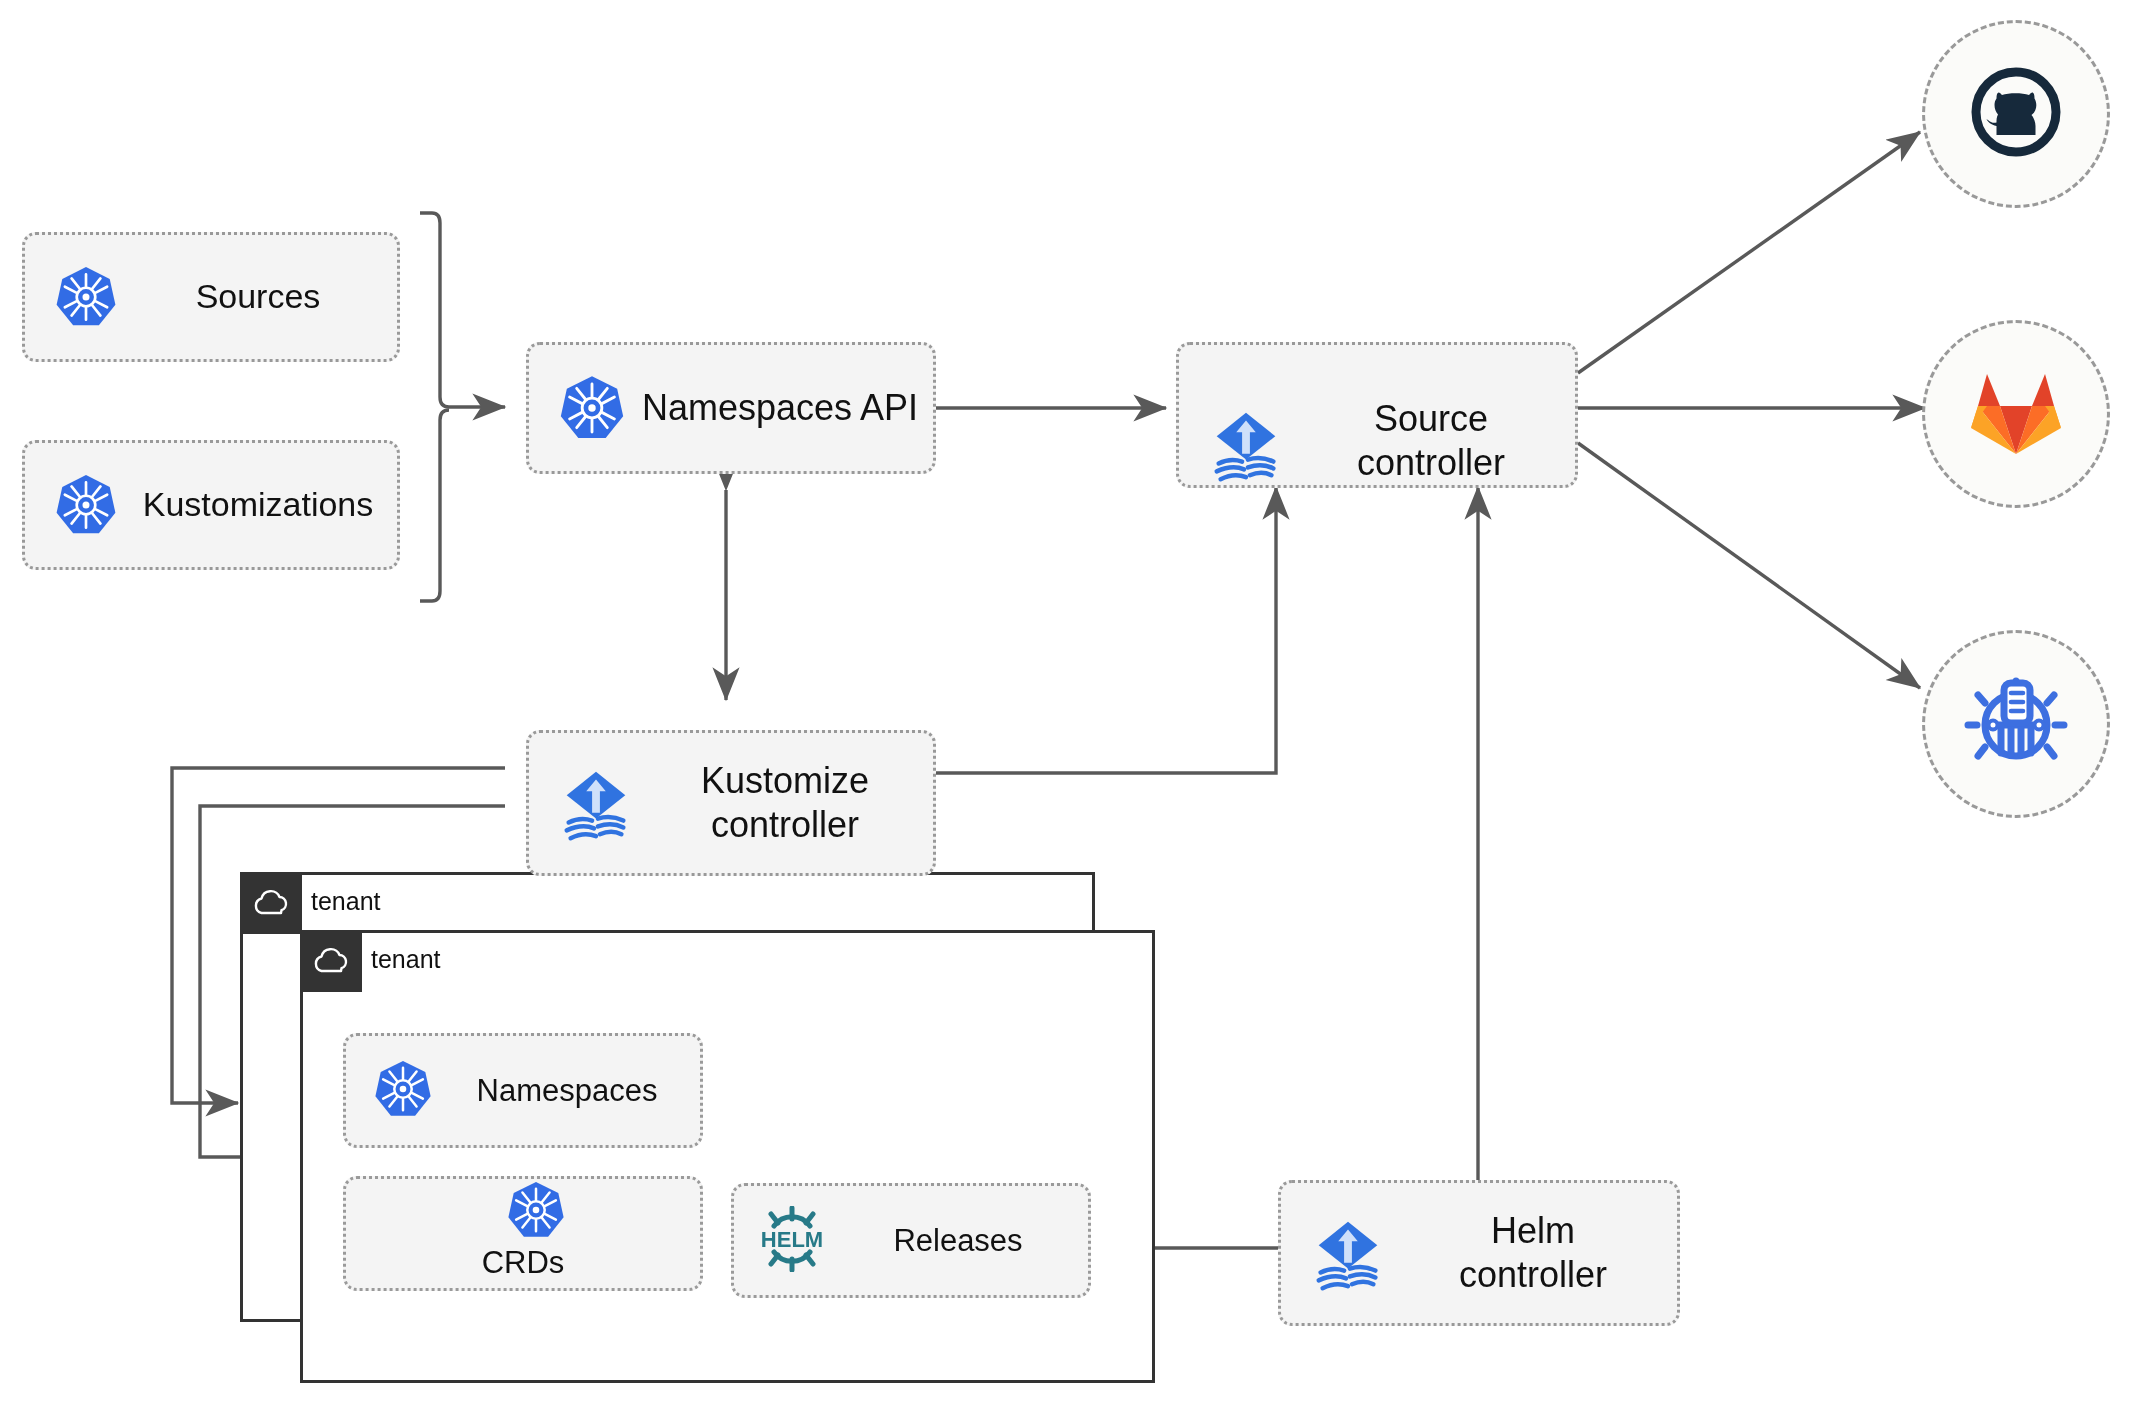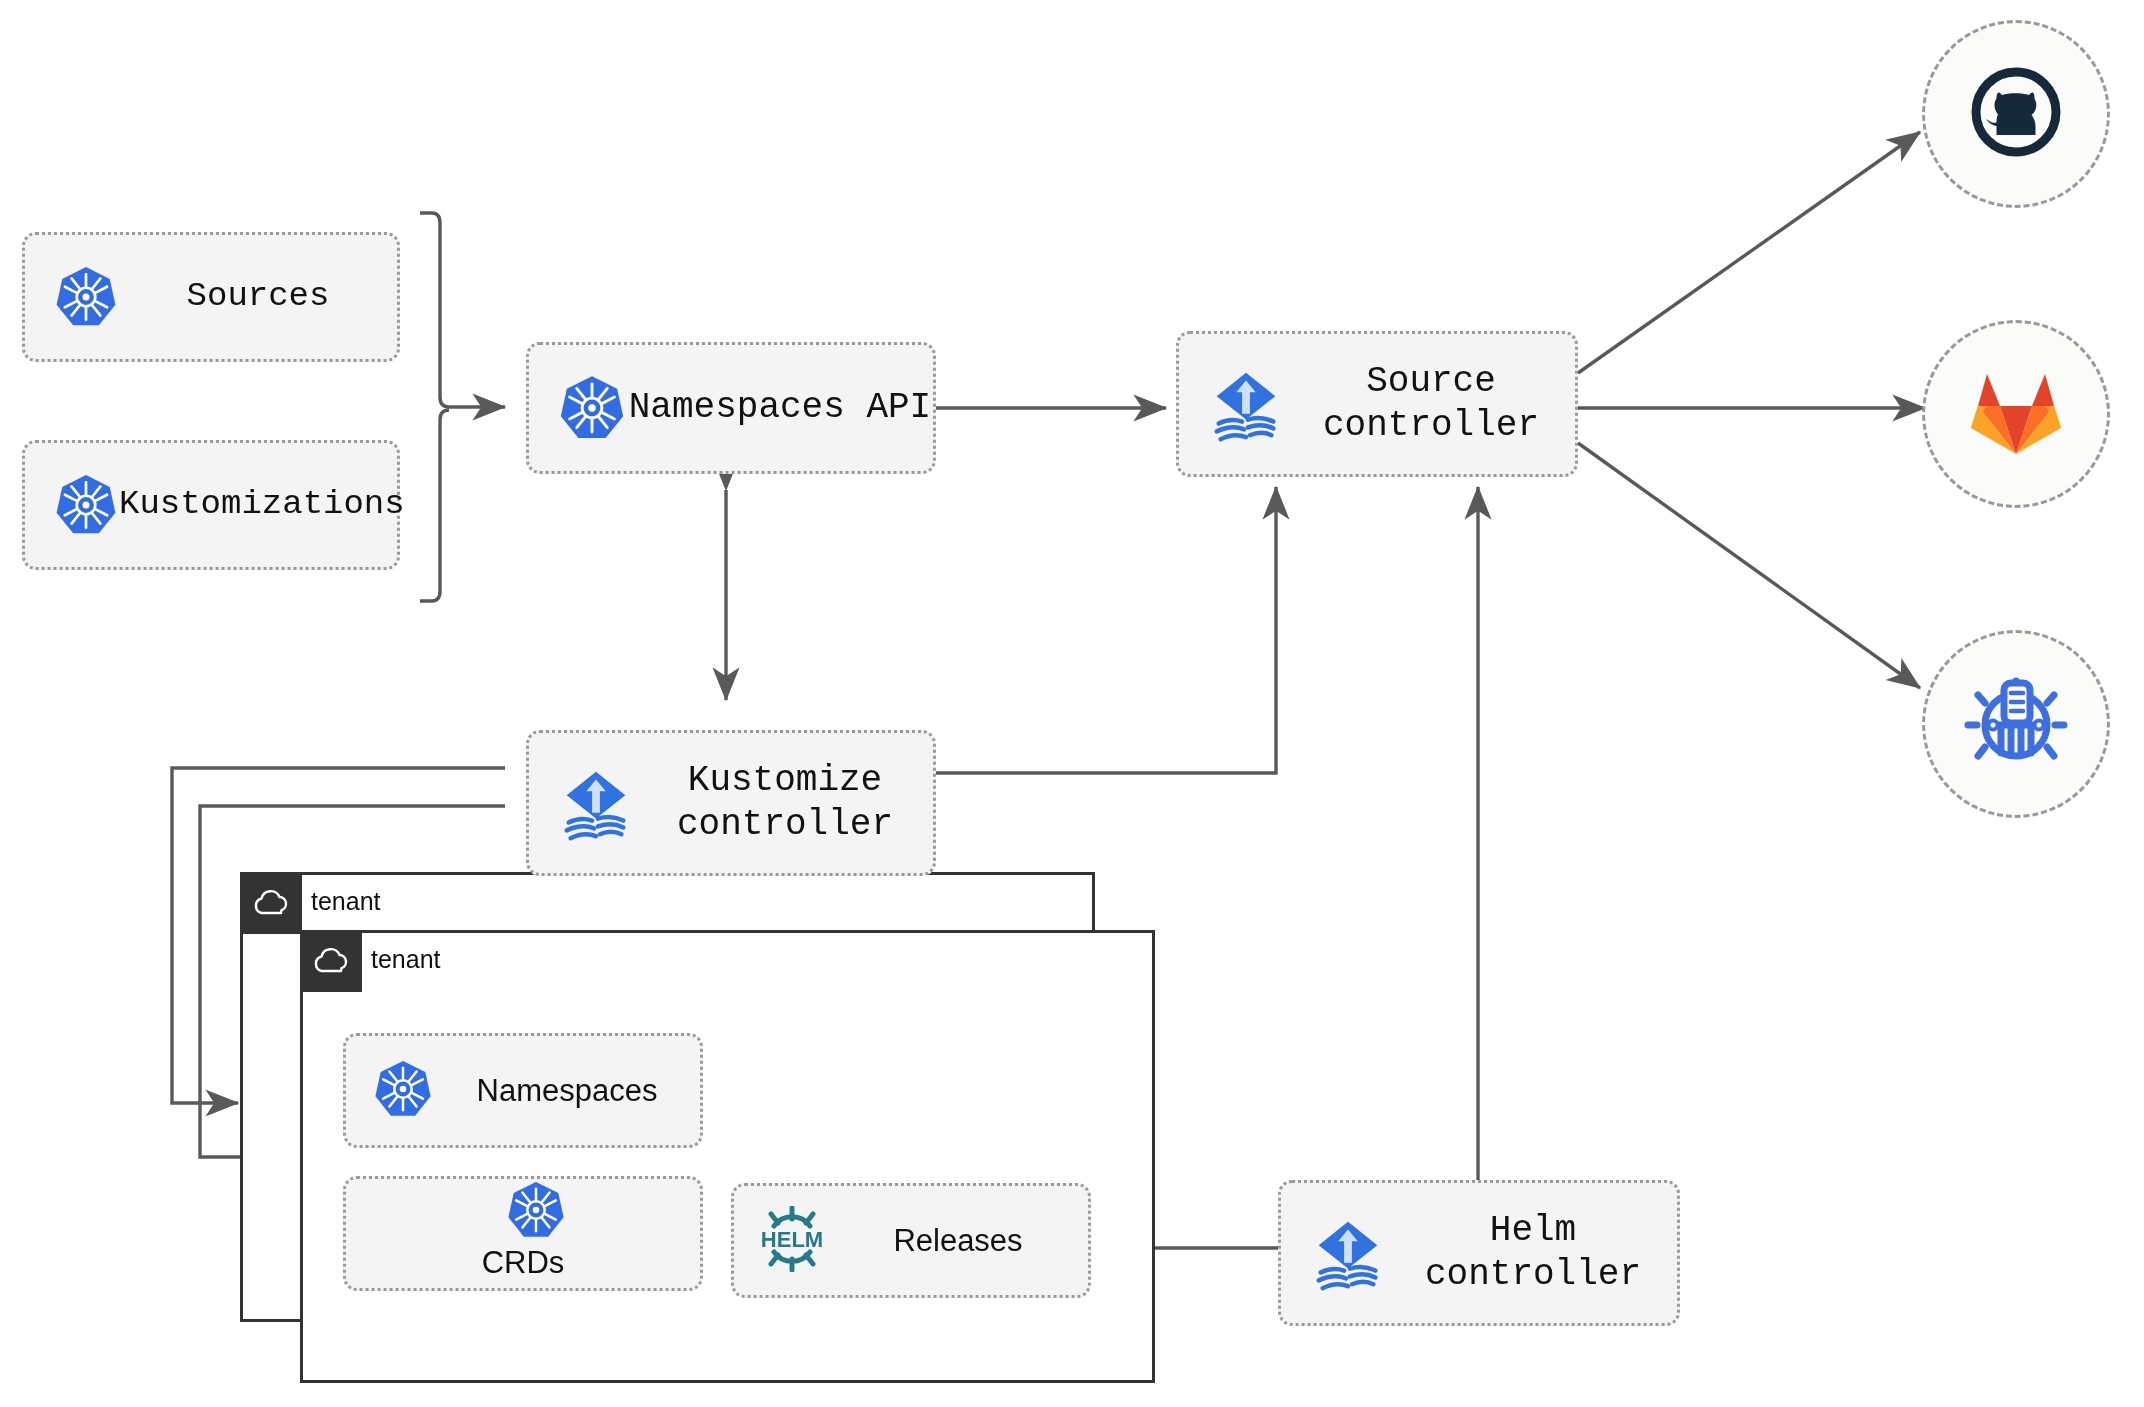--- a/index.html
+++ b/index.html
@@ -1,21 +1,21 @@
 <!DOCTYPE html>
 <html><head>
 <meta charset="utf-8">
 <style>
   html,body{margin:0;padding:0;background:#ffffff;}
   body{width:2144px;height:1407px;position:relative;overflow:hidden;
        font-family:"Liberation Sans","DejaVu Sans",sans-serif;}
   #stage{position:absolute;left:0;top:0;width:2144px;height:1407px;}
   svg.layer{position:absolute;left:0;top:0;width:2144px;height:1407px;}
   .node{position:absolute;box-sizing:border-box;background:#f4f4f4;
-        border:3px dotted #999;border-radius:14px;display:flex;align-items:center;font-family:Liberation Mono, monospace;}
+        border:3px dotted #999;border-radius:14px;display:flex;align-items:center;}
   .node .ico{flex:0 0 auto;display:flex;align-items:center;justify-content:center;}
   .node .lbl{flex:1 1 auto;text-align:center;color:#111;line-height:1.22;
              white-space:pre-line;}
   .circ{position:absolute;box-sizing:border-box;border:3px dashed #999;
         border-radius:50%;background:#fbfbf9;display:flex;align-items:center;
         justify-content:center;}
   .tenant{position:absolute;box-sizing:border-box;background:#ffffff;
           border:3px solid #333;}
   .tenant-hd{position:absolute;left:-3px;top:-3px;width:62px;height:62px;
              background:#333;display:flex;align-items:center;justify-content:center;}
@@ -175,21 +175,21 @@
           <path d="M32,10 L32,22 M32,42 L32,54 M11.5,22 L23,28
                    M41,36 L52.5,42 M11.5,42 L23,36 M41,28 L52.5,22
                    M18,50 L26,40 M38,24 L46,14 M18,14 L26,24 M38,40 L46,50"></path>
         </g>
         <circle cx="32" cy="32" r="3.4" fill="#ffffff"></circle>
       </svg>
     </span>
     <span class="lbl" style="font-size:36px;">Namespaces API</span>
   </div>
 
-  <div class="node" style="left:1176px;top:331px;width:402px;height:146px;">
+  <div class="node" style="left:1176px;top:342px;width:402px;height:146px;align-items:flex-end;">
     <span class="ico" style="margin-left:26px;">
       <svg width="82" height="82" viewBox="0 0 84 84">
         <path d="M42,10 L72,34 L42,58 L12,34 Z" fill="#3073e0"></path>
         <path d="M42,18 L52,30 L46,30 L46,52 L38,52 L38,30 L32,30 Z" fill="#cfe0fa"></path>
         <g stroke="#3073e0" stroke-width="4.6" fill="none" stroke-linecap="round">
           <path d="M14,62 Q26,56 38,60"></path>
           <path d="M44,58 Q57,54 70,60"></path>
           <path d="M12,70 Q28,63 40,68"></path>
           <path d="M44,66 Q58,61 70,67"></path>
           <path d="M16,78 Q30,71 42,76"></path>

